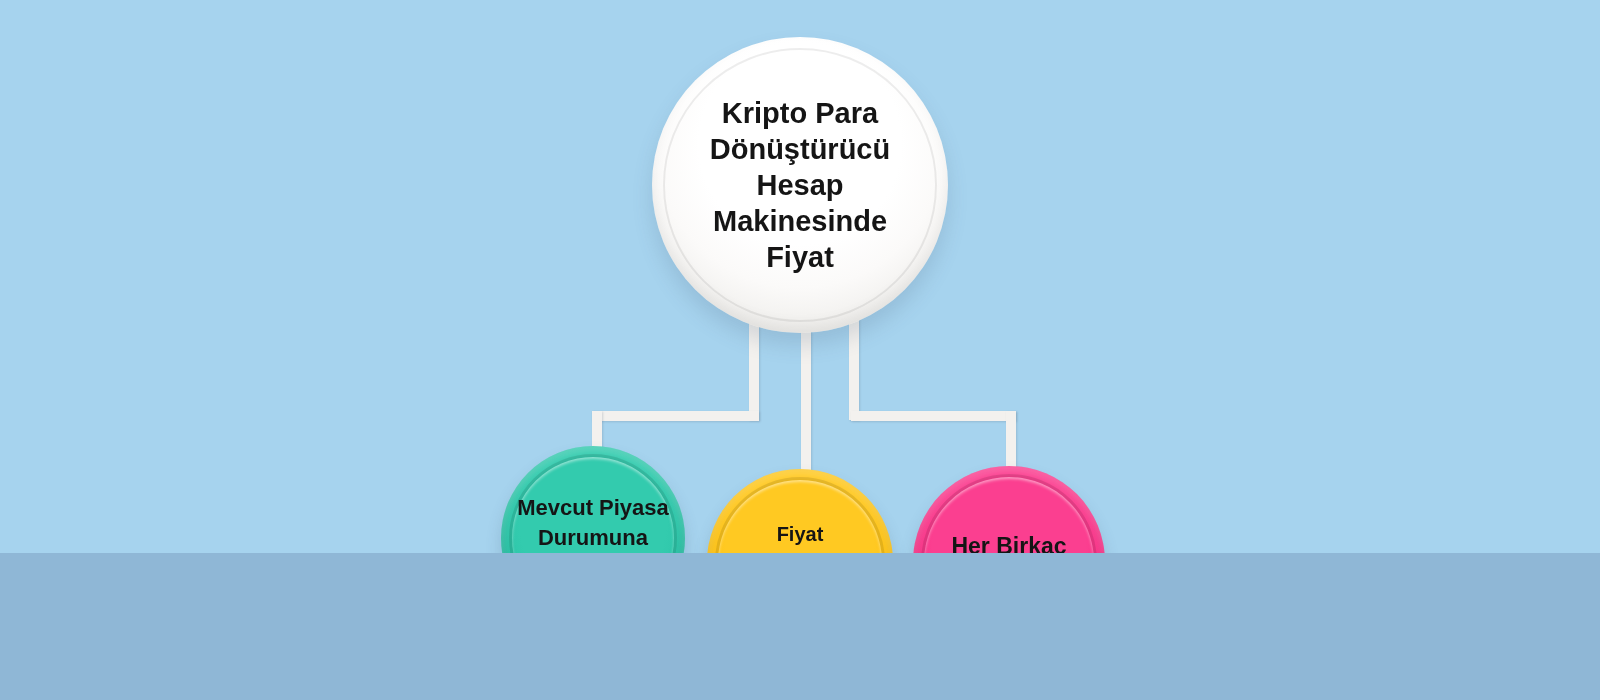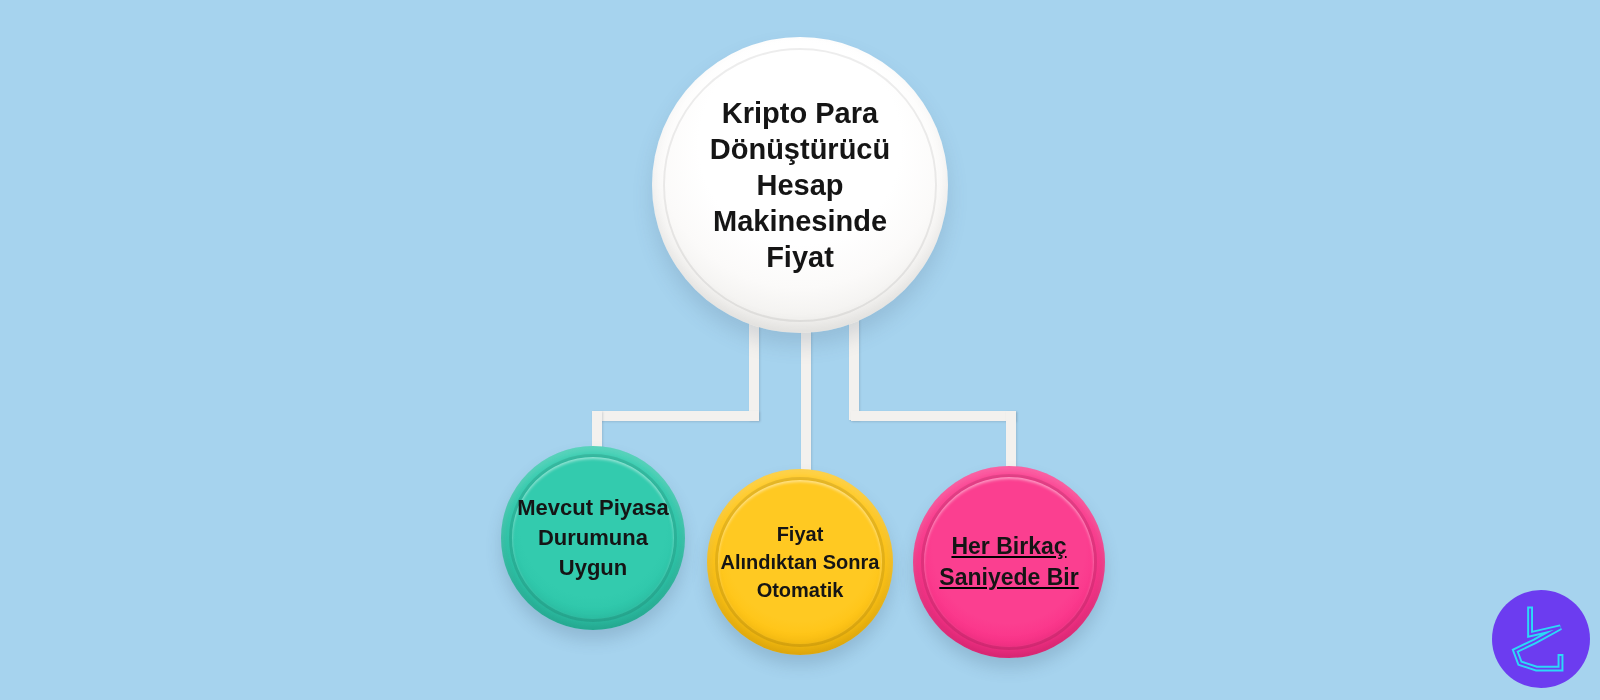--- a/index.html
+++ b/index.html
@@ -2,21 +2,21 @@
 <html><head>
 <meta charset="utf-8">
 <style>
   html,body{margin:0;padding:0;}
   body{
     font-family:"Liberation Sans", sans-serif;
     background:#8fb7d6;
   }
   .canvas{
     position:relative;
-    width:1600px;height:700px;
+    width:1600px;height:553px;
     background:#a6d3ee;
     overflow:hidden;
   }
 
   
   .connector{
     position:absolute;
     background:#f3f1ee;
     box-shadow:1px 1px 2px rgba(90,110,130,0.25);
   }

